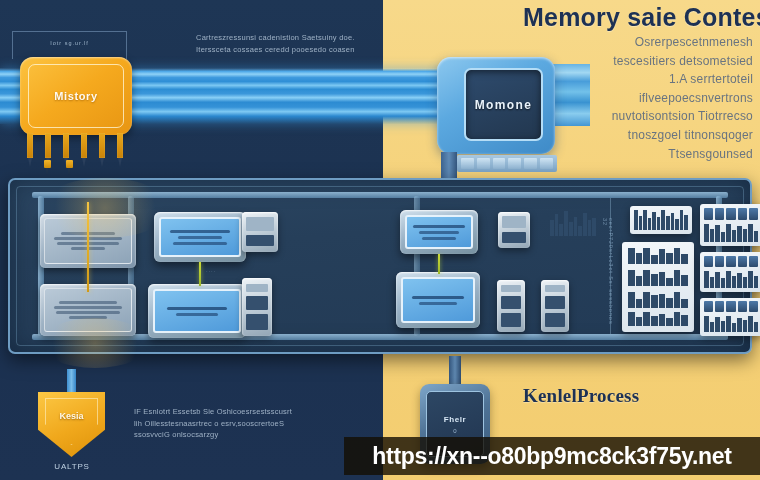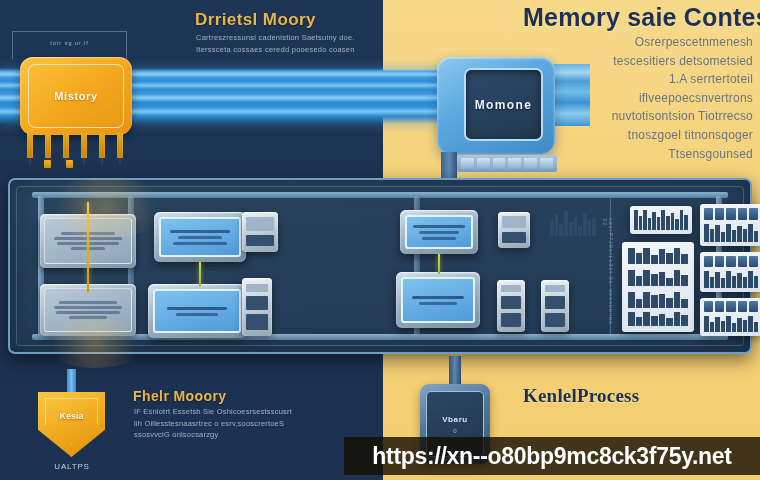--- a/index.html
+++ b/index.html
@@ -302,21 +302,20 @@
 <body>
 
 <div id="stage">
 
   <div class="bg-left"></div>
   <div class="bg-right"></div>
 
   <div class="ribbon"></div>
   <div class="ribbon2"></div>
 
-  <div class="h-gold" id="title-tl">Drrietsl Moory</div>
   <div class="body-light" id="sub-tl">Cartreszressunsi cadenistion Saetsuiny doe. Iterssceta cossaes ceredd pooesedo coasen</div>
 
   <div class="h-navy" id="title-tr">Memory saie Contes</div>
   <div class="body-dark" id="sub-tr">Osrerpescetnmenesh tescesitiers detsometsied 1.A serrtertoteil iflveepoecsnvertrons nuvtotisontsion Tiotrrecso tnoszgoel titnonsqoger Ttsensgounsed</div>
 
   <div class="chip-bracket">
     <span>Iotr sg.ur.lf</span>
   </div>
   <div class="chip-yellow">
     <b>Mistory</b>
@@ -566,35 +565,34 @@
           <i style="height:64%"></i>
       </div>
     </div>
 
     <div class="vtext" style="left:592px; top:38px; height:110px;">cecrP7J0srLc3ct Ssi sessbonos 32</div>
   </div>
 
   <div class="haze" style="left:40px; top:178px; width:130px; height:60px;"></div>
   <div class="haze" style="left:40px; top:318px; width:110px; height:50px;"></div>
 
-  <div class="h-gold" id="title-bl">Fhelr Mooory</div>
   <div class="body-light" id="sub-bl">IF Esnlotrt Essetsb Sie Oshicoesrsestsscusrt lih Oillesstesnaasrtrec o esrv,sooscrertoeS ssosvvciG onlsocsarzgy</div>
 
   <div class="stem-blue"></div>
   <div class="shield">
     <b>Kesia</b>
   </div>
   <div id="shield-caption">UALTPS</div>
 
   <div class="h-navy" id="title-br">KenlelProcess</div>
 
   <div class="dev-stem"></div>
   <div class="dev-box">
     <div class="face">
-      <b>Vbaru</b>
+      <b>Fhelr</b>
       <span>0</span>
     </div>
   </div>
 
   <div id="watermark">
     <span>https://xn--o80bp9mc8ck3f75y.net</span>
   </div>
 
 </div>
 

